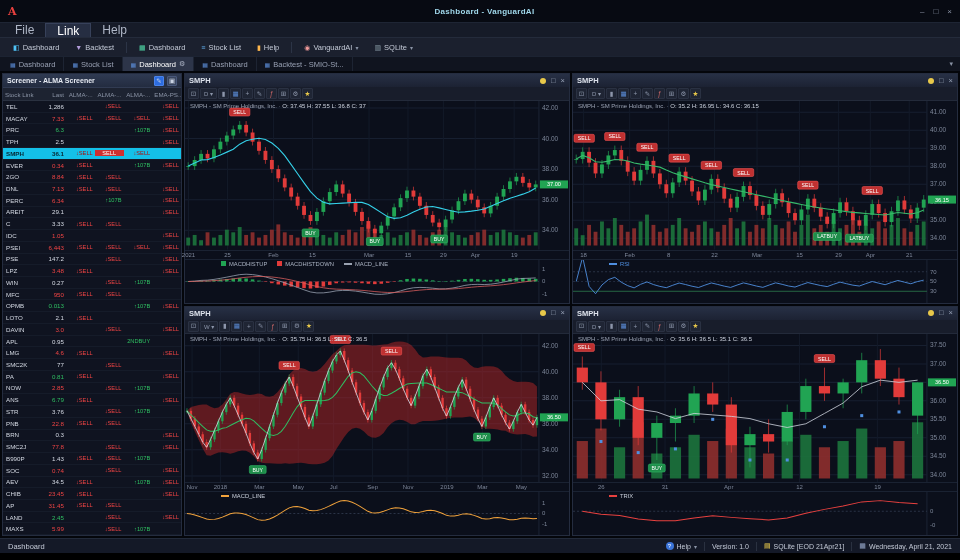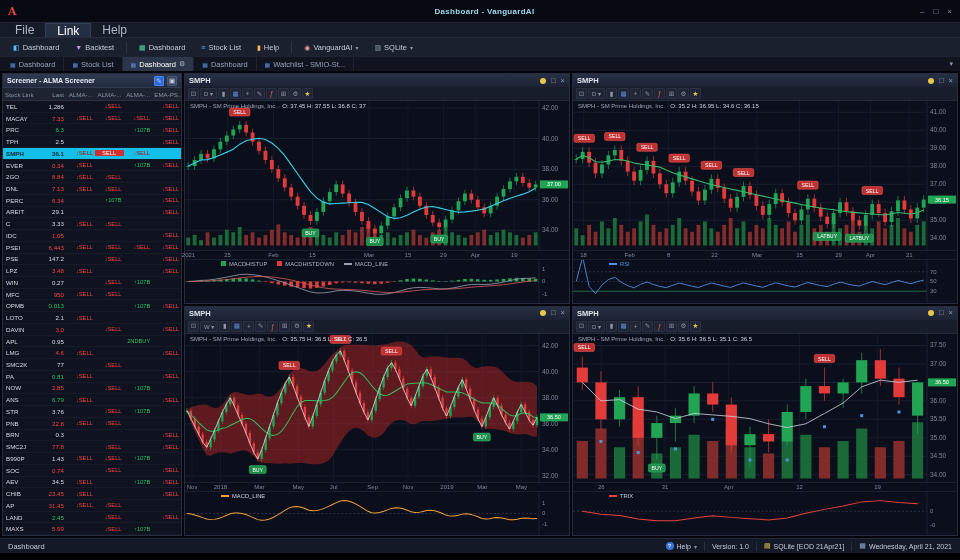--- a/index.html
+++ b/index.html
@@ -151,21 +151,21 @@
         <span class="t-icon">▦</span>
         <span class="t-label">Dashboard</span>
         <span class="gear">⚙</span>
       </div>
       <div class="doc-tab">
         <span class="t-icon">▦</span>
         <span class="t-label">Dashboard</span>
       </div>
       <div class="doc-tab">
         <span class="t-icon">▦</span>
-        <span class="t-label">Watchlist - SMIO-St...</span>
+        <span class="t-label">Backtest - SMIO-St...</span>
       </div>
       <span class="tab-caret">▾</span>
     </div>
   <div class="main">
     <div class="screener">
       <div class="scr-head">
         <span class="scr-title">Screener - ALMA Screener</span>
         <span class="scr-actions">
             <span class="scr-btn accent">✎</span>
             <span class="scr-btn">▣</span>

